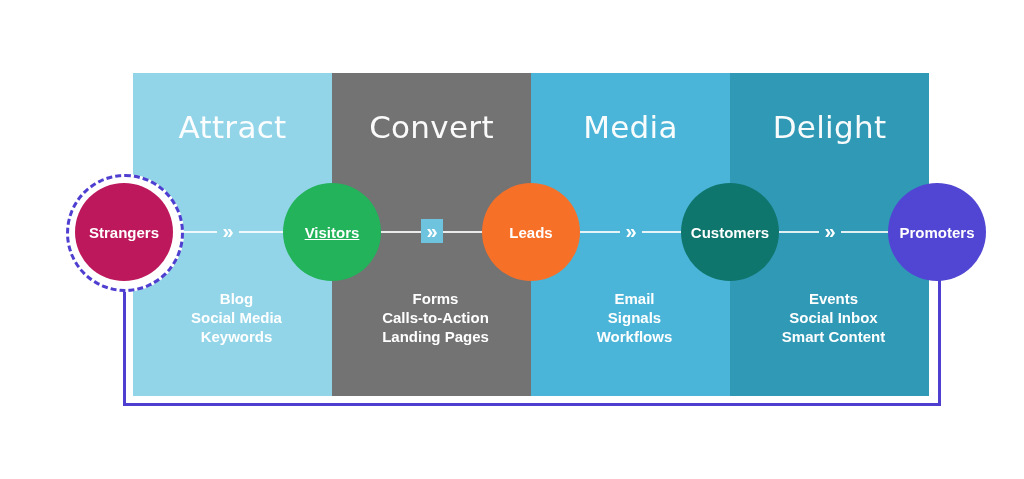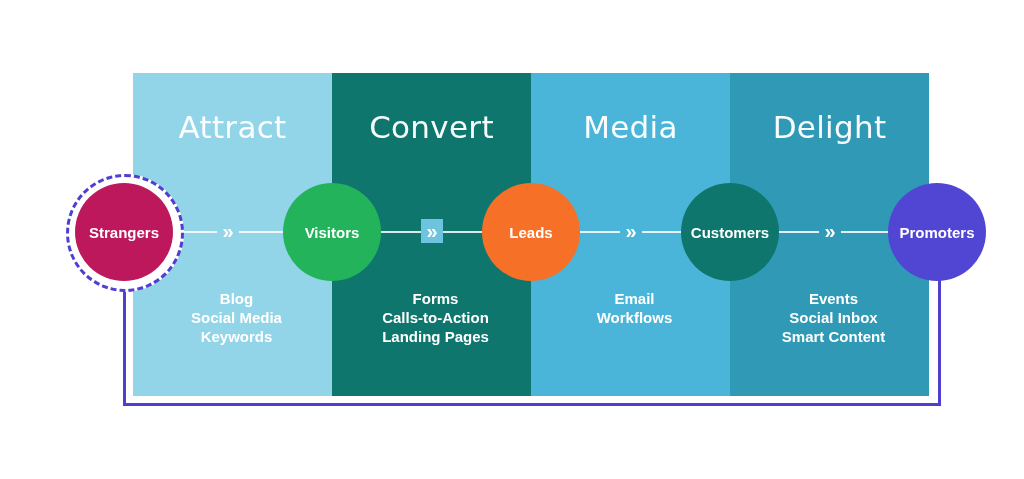--- a/index.html
+++ b/index.html
@@ -33,32 +33,33 @@
   <div class="loop" style="border-color: rgb(79, 63, 208);"></div>
 
   <div class="panel" id="panel-0" style="left: 117px; background: rgb(147, 213, 232);">
     <div class="panel-title">Attract</div>
     <div class="panel-items">
       <div>Blog</div>
       <div>Social Media</div>
       <div>Keywords</div>
     </div>
   </div>
-  <div class="panel" id="panel-1" style="left: 316px; background: #0f766e;">
+  <div class="panel" id="panel-1" style="left: 316px; background: #737373;">
     <div class="panel-title">Convert</div>
     <div class="panel-items">
       <div>Forms</div>
       <div>Calls-to-Action</div>
       <div>Landing Pages</div>
     </div>
   </div>
   <div class="panel" id="panel-2" style="left: 515px; background: rgb(74, 181, 216);">
     <div class="panel-title">Media</div>
     <div class="panel-items">
       <div>Email</div>
+      <div>Signals</div>
       <div>Workflows</div>
     </div>
   </div>
   <div class="panel" id="panel-3" style="left: 714px; background: rgb(48, 153, 181);">
     <div class="panel-title">Delight</div>
     <div class="panel-items">
       <div>Events</div>
       <div>Social Inbox</div>
       <div>Smart Content</div>
     </div>
@@ -72,21 +73,21 @@
   <div class="chev" style="left:201px; background:#93d5e8;">»</div>
   <div class="chev" style="left:405px; background:#6ec4df;">»</div>
   <div class="chev" style="left:604px; background:#4ab5d8;">»</div>
   <div class="chev" style="left:803px; background:#3099b5;">»</div>
 
   <div class="ring" style="border-color: rgb(79, 63, 208);"></div>
 
   <div class="stage-node" id="node-0" style="left: 59px; background: #be185d;">
     <span>Strangers</span>
   </div>
-  <div class="stage-node" id="node-1" style="left: 267px; background: rgb(34, 179, 91);">
+  <div class="stage-node" id="node-1" style="left: 267px; background: rgb(34, 179, 91); text-decoration: underline;">
     <span>Visitors</span>
   </div>
   <div class="stage-node" id="node-2" style="left: 466px; background: rgb(247, 112, 40);">
     <span>Leads</span>
   </div>
   <div class="stage-node" id="node-3" style="left: 665px; background: #0f766e;">
     <span>Customers</span>
   </div>
   <div class="stage-node" id="node-4" style="left: 872px; background: rgb(81, 70, 212);">
     <span>Promoters</span>

